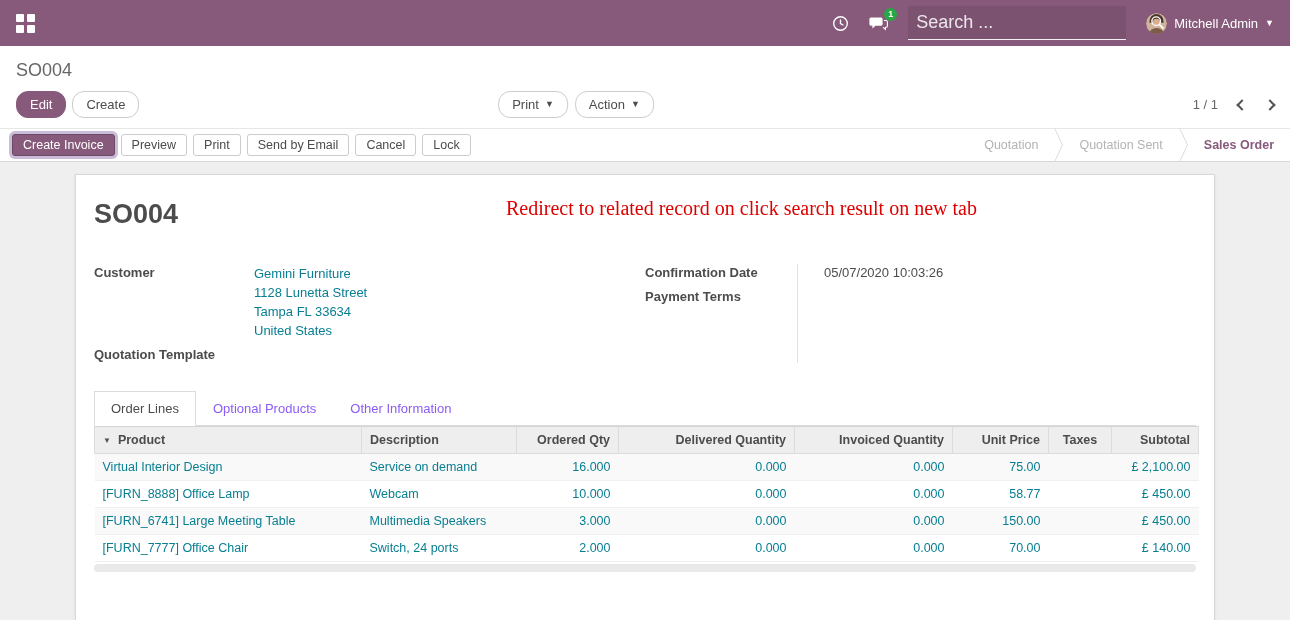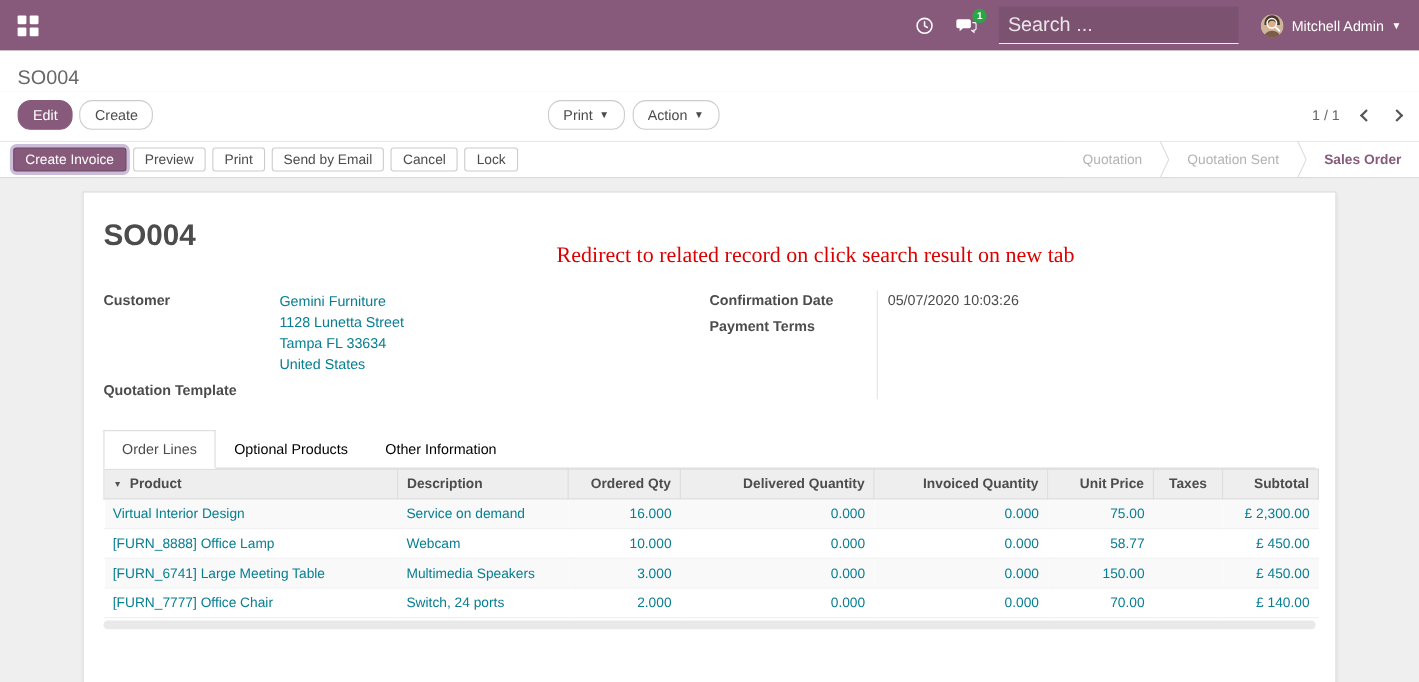--- a/index.html
+++ b/index.html
@@ -76,39 +76,39 @@
 
   
   .content { padding-top: 12px; }
   .sheet {
     width: 1140px; margin: 0 auto; background: #fff; border: 1px solid #d8d8d8;
     box-shadow: 0 1px 3px rgba(0,0,0,0.08); padding: 24px 18px 90px;
     position: relative;
   }
   .sheet-title { font-size: 27px; font-weight: bold; color: #4c4c4c; margin-bottom: 34px; }
   .annotation {
-    position: absolute; left: 430px; top: 46px;
+    position: absolute; left: 430px; top: 22px;
     font-family: "Liberation Serif", serif; font-size: 20px; color: #dd0000;
     white-space: nowrap;
   }
 
   .field-groups { display: flex; margin-bottom: 28px; }
   .fg-col { width: 50%; display: grid; grid-template-columns: 160px 1fr; align-items: start; row-gap: 6px; }
   .fg-col.right { grid-template-columns: 152px 1fr; }
   .f-label { font-weight: bold; color: #4c4c4c; padding: 1px 0; }
   .f-value { color: #4c4c4c; }
   .link { color: #077e92; cursor: pointer; text-decoration: none; }
   .customer-block div { line-height: 19px; }
-  .right-vals { border-left: 1px solid #e3e3e3; padding-left: 9px; align-self: stretch; }
+  .right-vals { border-left: 1px solid #e3e3e3; padding-left: 26px; align-self: stretch; }
   .right-vals .v-row { min-height: 24px; padding: 1px 0; }
   .fg-col.right .labels .f-label { display: block; min-height: 24px; }
 
   
   .tabs { display: flex; border-bottom: 1px solid #dcdcdc; margin-top: 6px; }
-  .tab { padding: 9px 16px; font-size: 13px; color: #000000; cursor: pointer; border: 1px solid transparent; margin-bottom: -1px; }
+  .tab { padding: 9px 16px; font-size: 13px; color: #8b5cf6; cursor: pointer; border: 1px solid transparent; margin-bottom: -1px; }
   .tab.active { background: #fff; color: #4c4c4c; border-color: #dcdcdc; border-bottom-color: #fff; }
 
   
   table.olist { width: 100%; border-collapse: collapse; table-layout: fixed; font-size: 12.5px; }
   table.olist th {
     background: #eeeeee; border: 1px solid #dcdcdc; border-top-color: #d4d4d4;
     font-weight: bold; color: #4c4c4c; padding: 6px 8px; text-align: left; cursor: pointer;
   }
   table.olist th.num, table.olist td.num { text-align: right; }
   table.olist th.ctr { text-align: center; }
@@ -276,21 +276,21 @@
       </thead>
       <tbody>
         <tr>
           <td>Virtual Interior Design</td>
           <td>Service on demand</td>
           <td class="num">16.000</td>
           <td class="num">0.000</td>
           <td class="num">0.000</td>
           <td class="num">75.00</td>
           <td></td>
-          <td class="num">£ 2,300.00</td>
+          <td class="num">£ 2,100.00</td>
         </tr>
         <tr>
           <td>[FURN_8888] Office Lamp</td>
           <td>Webcam</td>
           <td class="num">10.000</td>
           <td class="num">0.000</td>
           <td class="num">0.000</td>
           <td class="num">58.77</td>
           <td></td>
           <td class="num">£ 450.00</td>

